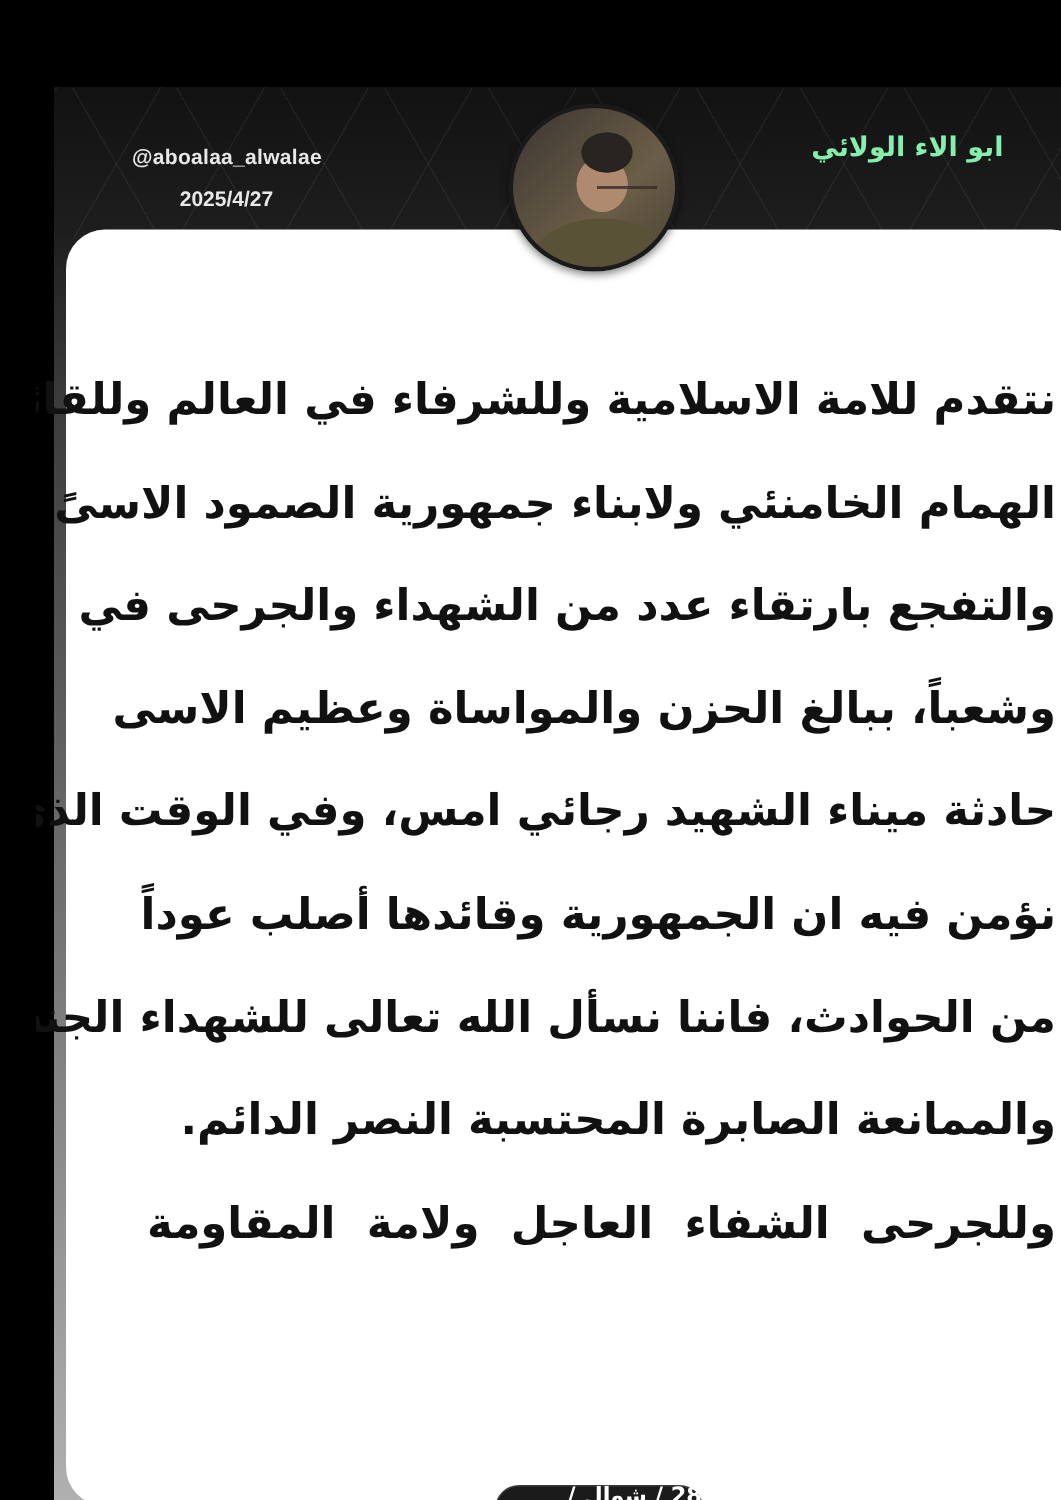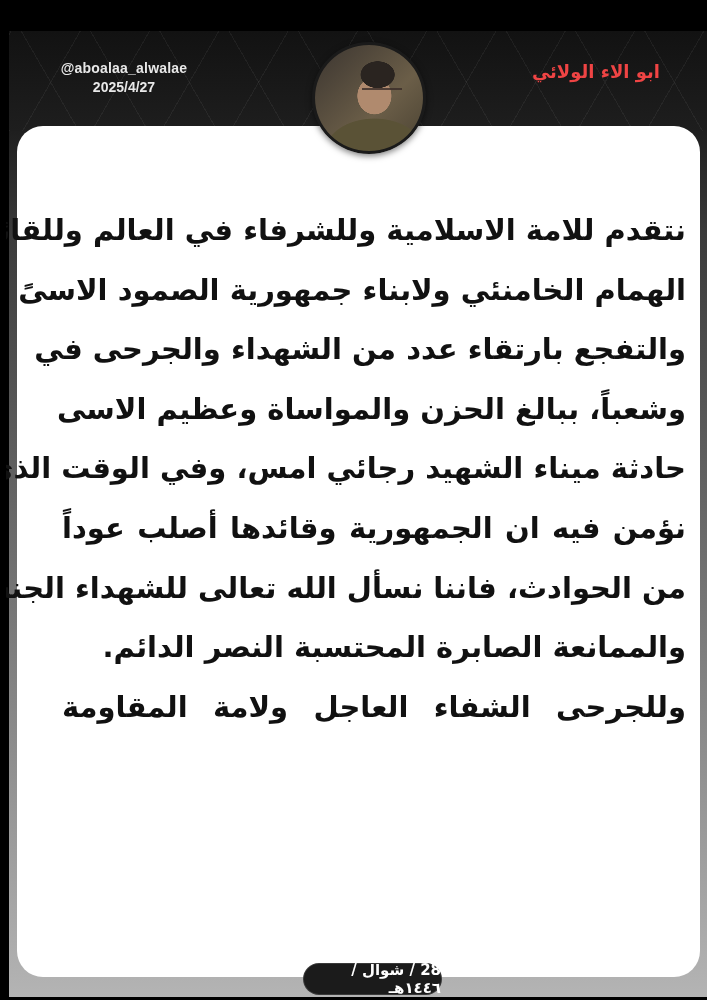--- a/index.html
+++ b/index.html
@@ -1,15 +1,15 @@
 <!DOCTYPE html>
 <html><head>
 <meta charset="utf-8">
 <style>
-  * { box-sizing: border-box; margin: 3px; padding: 0; }
+  * { box-sizing: border-box; margin: 12px; padding: 0; }
   html, body { width: 707px; height: 1000px; overflow: hidden; background: #000; }
   body { position: relative; font-family: "DejaVu Sans", sans-serif; }
 
   .top-black { position: absolute; left: 0; top: 0; width: 707px; height: 22px; background: #000; }
 
   .frame {
     position: absolute; left: 0; top: 22px; width: 707px; height: 966px;
     background: linear-gradient(to bottom, #141414 0px, #1c1c1c 90px, #3a3a3a 200px, #6a6a6a 500px, #9a9a9a 800px, #b4b4b4 966px);
   }
   .header-pattern {
@@ -21,21 +21,21 @@
   }
 
   .handle-block {
     position: absolute; left: 40px; top: 48px; width: 150px; text-align: center;
     color: #e8e8e8; font-family: "Liberation Sans", sans-serif; font-weight: bold;
   }
   .handle { font-size: 14px; letter-spacing: 0.2px; }
   .post-date { font-size: 14px; margin-top: 2px; }
 
   .author-name {
-    position: absolute; right: 50px; top: 52px; color: #ef4444;
+    position: absolute; right: 50px; top: 52px; color: #86efac;
     font-family: "DejaVu Sans", sans-serif; font-weight: bold; font-size: 18px;
     direction: rtl;
   }
 
   .card {
     position: absolute; left: 8px; top: 117px; width: 683px; height: 851px;
     background: #ffffff; border-radius: 26px;
   }
 
   .avatar {

